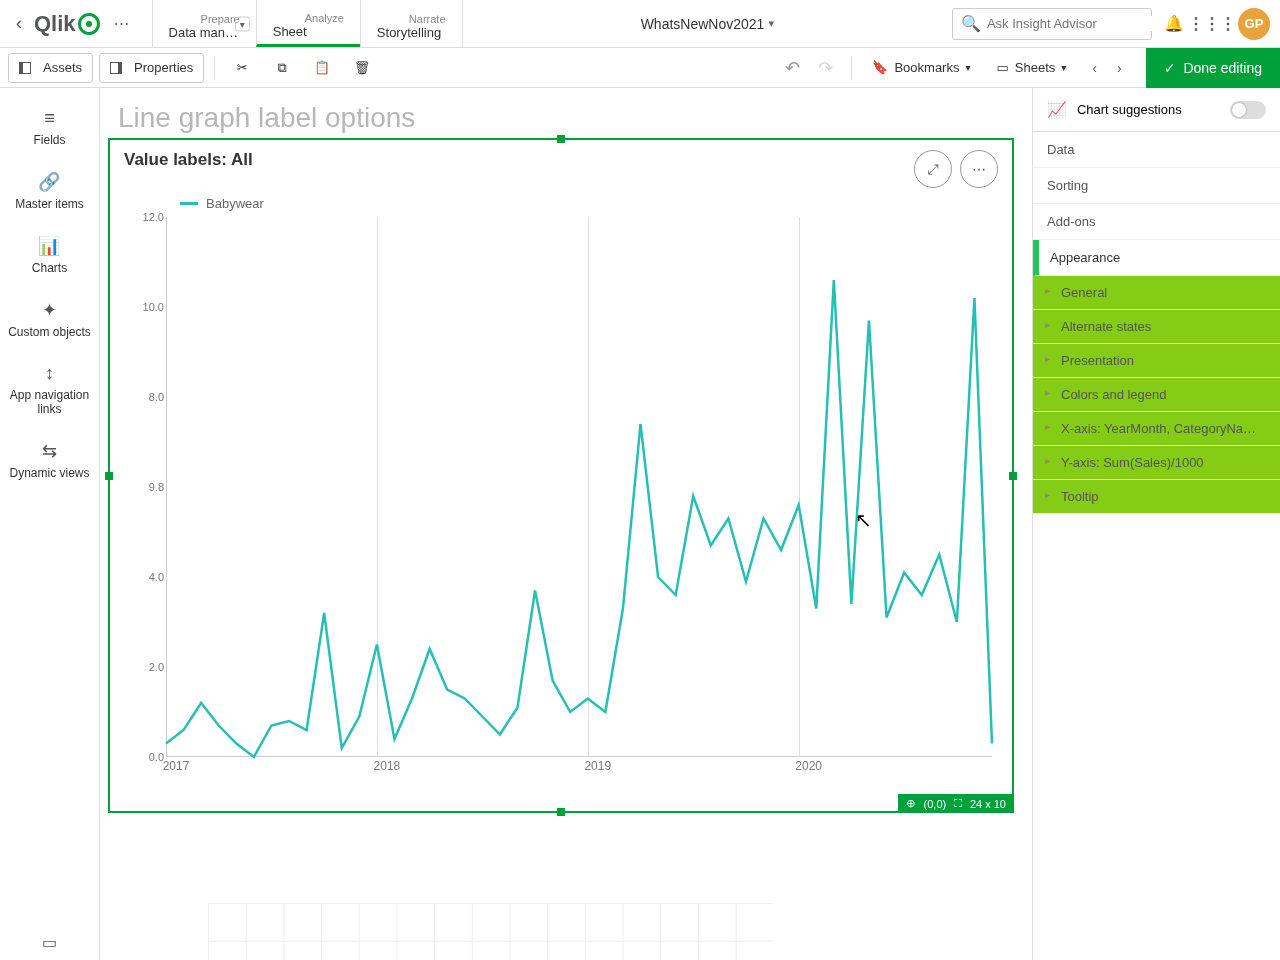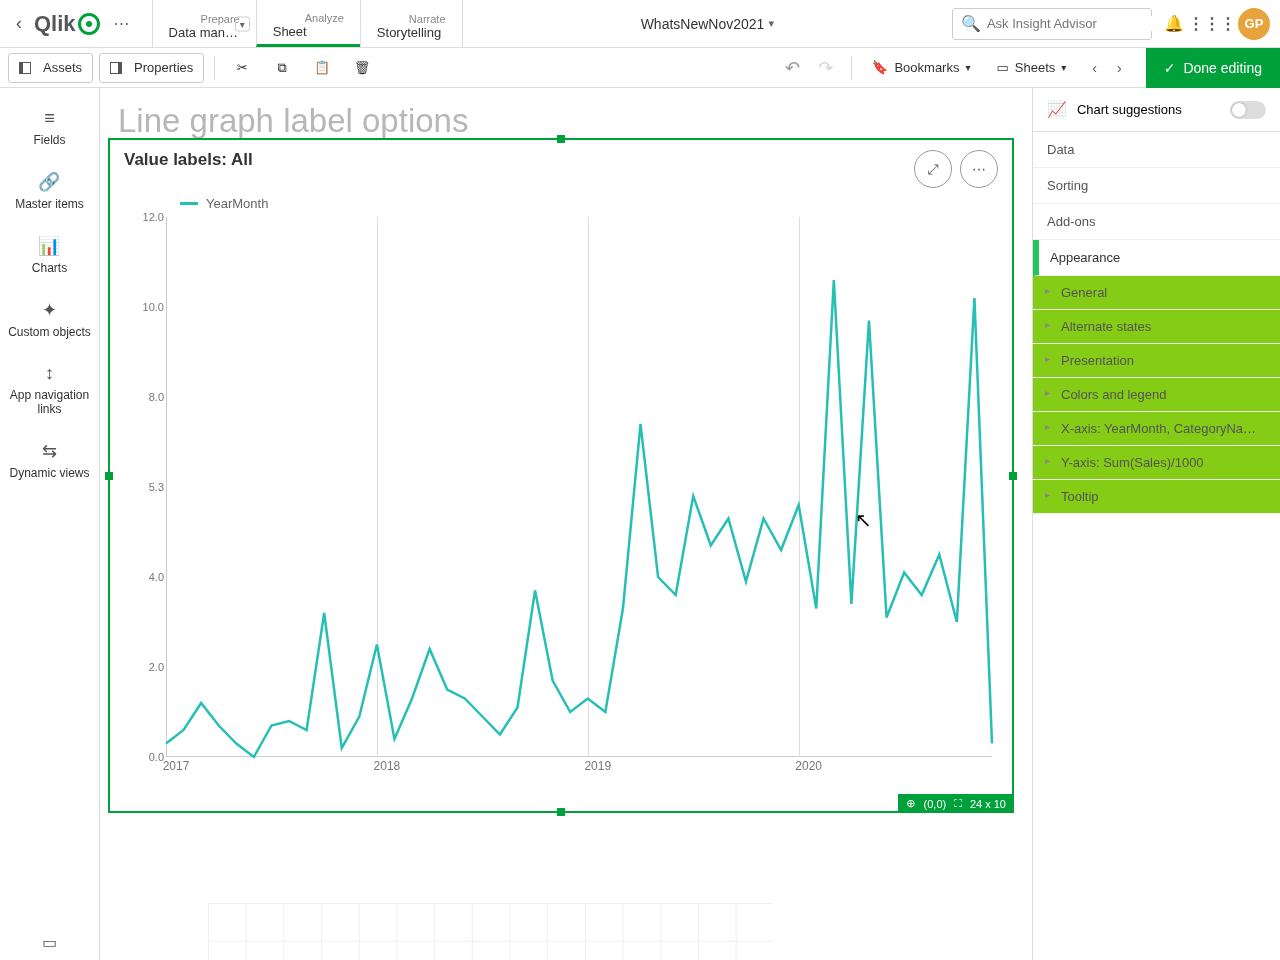--- a/index.html
+++ b/index.html
@@ -42,21 +42,21 @@
 .main-row { display: flex; height: calc(100% - 88px); }
 
 
 .left-sidebar { width: 100px; border-right: 1px solid #ddd; display: flex; flex-direction: column; align-items: center; padding-top: 10px; gap: 4px; position: relative; }
 .ls-item { width: 100%; text-align: center; padding: 10px 4px; cursor: pointer; font-size: 12px; color: #333; }
 .ls-item .ls-icon { font-size: 18px; color: #555; display: block; margin-bottom: 4px; }
 .ls-bottom { position: absolute; bottom: 8px; width: 100%; text-align: center; color: #555; font-size: 16px; }
 
 
 .canvas { flex: 1; background: #fff; position: relative; padding: 0; }
-.sheet-title { font-size: 33px; color: #b7b7b7; padding: 14px 0 10px 18px; }
+.sheet-title { font-size: 28px; color: #b7b7b7; padding: 14px 0 10px 18px; }
 .chart-object { position: absolute; left: 108px; top: 138px; width: 906px; height: 675px; border: 2px solid #00a03b; background: #fff; }
 .chart-object::before, .chart-object::after { content: ""; position: absolute; width: 8px; height: 8px; background: #00a03b; }
 .chart-object::before { left: 50%; top: -5px; transform: translateX(-50%); }
 .chart-object::after { left: 50%; bottom: -5px; transform: translateX(-50%); }
 .handle-l, .handle-r { position: absolute; width: 8px; height: 8px; background: #00a03b; top: 50%; transform: translateY(-50%); }
 .handle-l { left: -5px; } .handle-r { right: -5px; }
 .chart-header { display: flex; justify-content: space-between; align-items: flex-start; padding: 10px 14px 0 14px; }
 .chart-title { font-size: 17px; font-weight: 700; color: #333; }
 .chart-header-btns { display: flex; gap: 8px; }
 .circ-btn { width: 38px; height: 38px; border: 1px solid #999; border-radius: 50%; display: flex; align-items: center; justify-content: center; color: #555; cursor: pointer; font-size: 14px; }
@@ -214,28 +214,28 @@
       <div class="circ-btn">
           <span>⤢</span>
         </div>
       <div class="circ-btn">
           <span>⋯</span>
         </div>
     </div>
   </div>
   <div class="legend">
     <span class="legend-swatch"></span>
-    <span>YearMonth</span>
+    <span>Babywear</span>
   </div>
   <div class="plot-area">
     <div class="y-axis" id="y-axis">
         <div class="y-tick" style="top: 540px;">0.0</div>
         <div class="y-tick" style="top: 450px;">2.0</div>
         <div class="y-tick" style="top: 360px;">4.0</div>
-        <div class="y-tick" style="top: 270px;">5.3</div>
+        <div class="y-tick" style="top: 270px;">9.8</div>
         <div class="y-tick" style="top: 180px;">8.0</div>
         <div class="y-tick" style="top: 90px;">10.0</div>
         <div class="y-tick" style="top: 0px;">12.0</div>
       </div>
     <div class="x-axis" id="x-axis">
         <div class="x-tick" style="left: 10px;">2017</div>
         <div class="x-tick" style="left: 220.894px;">2018</div>
         <div class="x-tick" style="left: 431.787px;">2019</div>
         <div class="x-tick" style="left: 642.681px;">2020</div>
       </div>

